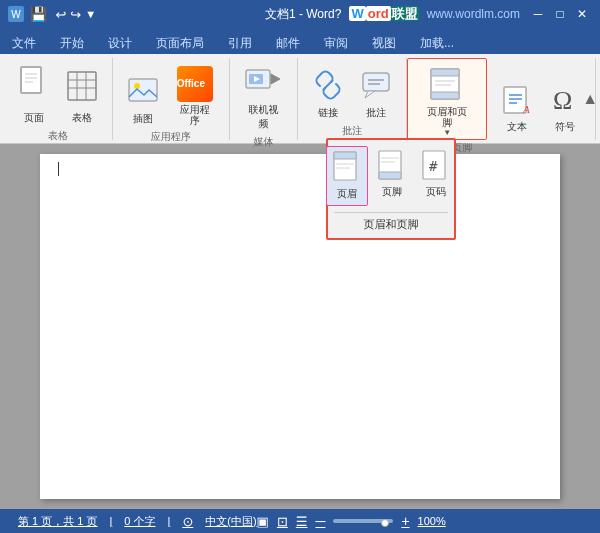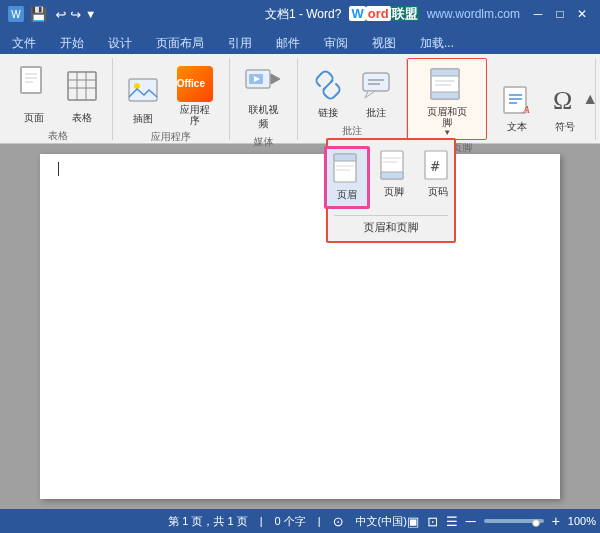--- a/index.html
+++ b/index.html
@@ -131,21 +131,21 @@
     }
     .dropdown-item {
       display: flex;
       flex-direction: column;
       align-items: center;
       cursor: pointer;
       padding: 4px 6px;
       border-radius: 2px;
       min-width: 38px;
     }
-    .dropdown-item.selected { background: #dce6f5; border: 3px solid #ec4899; }
+    .dropdown-item.selected { background: #dce6f5; border: 1px solid #ec4899; font-family: Liberation Serif, serif; }
     .dropdown-item .btn-label { font-size: 10px; color: #333; text-align: center; }
     .dropdown-label {
       font-size: 11px;
       color: #333;
       text-align: center;
       border-top: 1px solid #ccc;
       width: 100%;
       padding-top: 4px;
       margin-top: 2px;
     }
@@ -186,24 +186,25 @@
       color: #666;
       font-size: 16px;
     }
 
     
     .status-bar {
       background: #2b579a;
       height: 24px;
       display: flex;
       align-items: center;
-      padding: 0 4px;
+      padding: 0 18px;
       color: white;
       font-size: 11px;
-      justify-content: flex-end;
+      justify-content: flex-start;
+      text-decoration: underline;
     }
     .status-left { display: flex; gap: 12px; align-items: center; }
     .status-right { display: flex; gap: 8px; align-items: center; }
   </style>
 </head>
 <body>
 
 <div class="title-bar">
   <div class="title-bar-left">
     <div class="title-icon">W</div>

